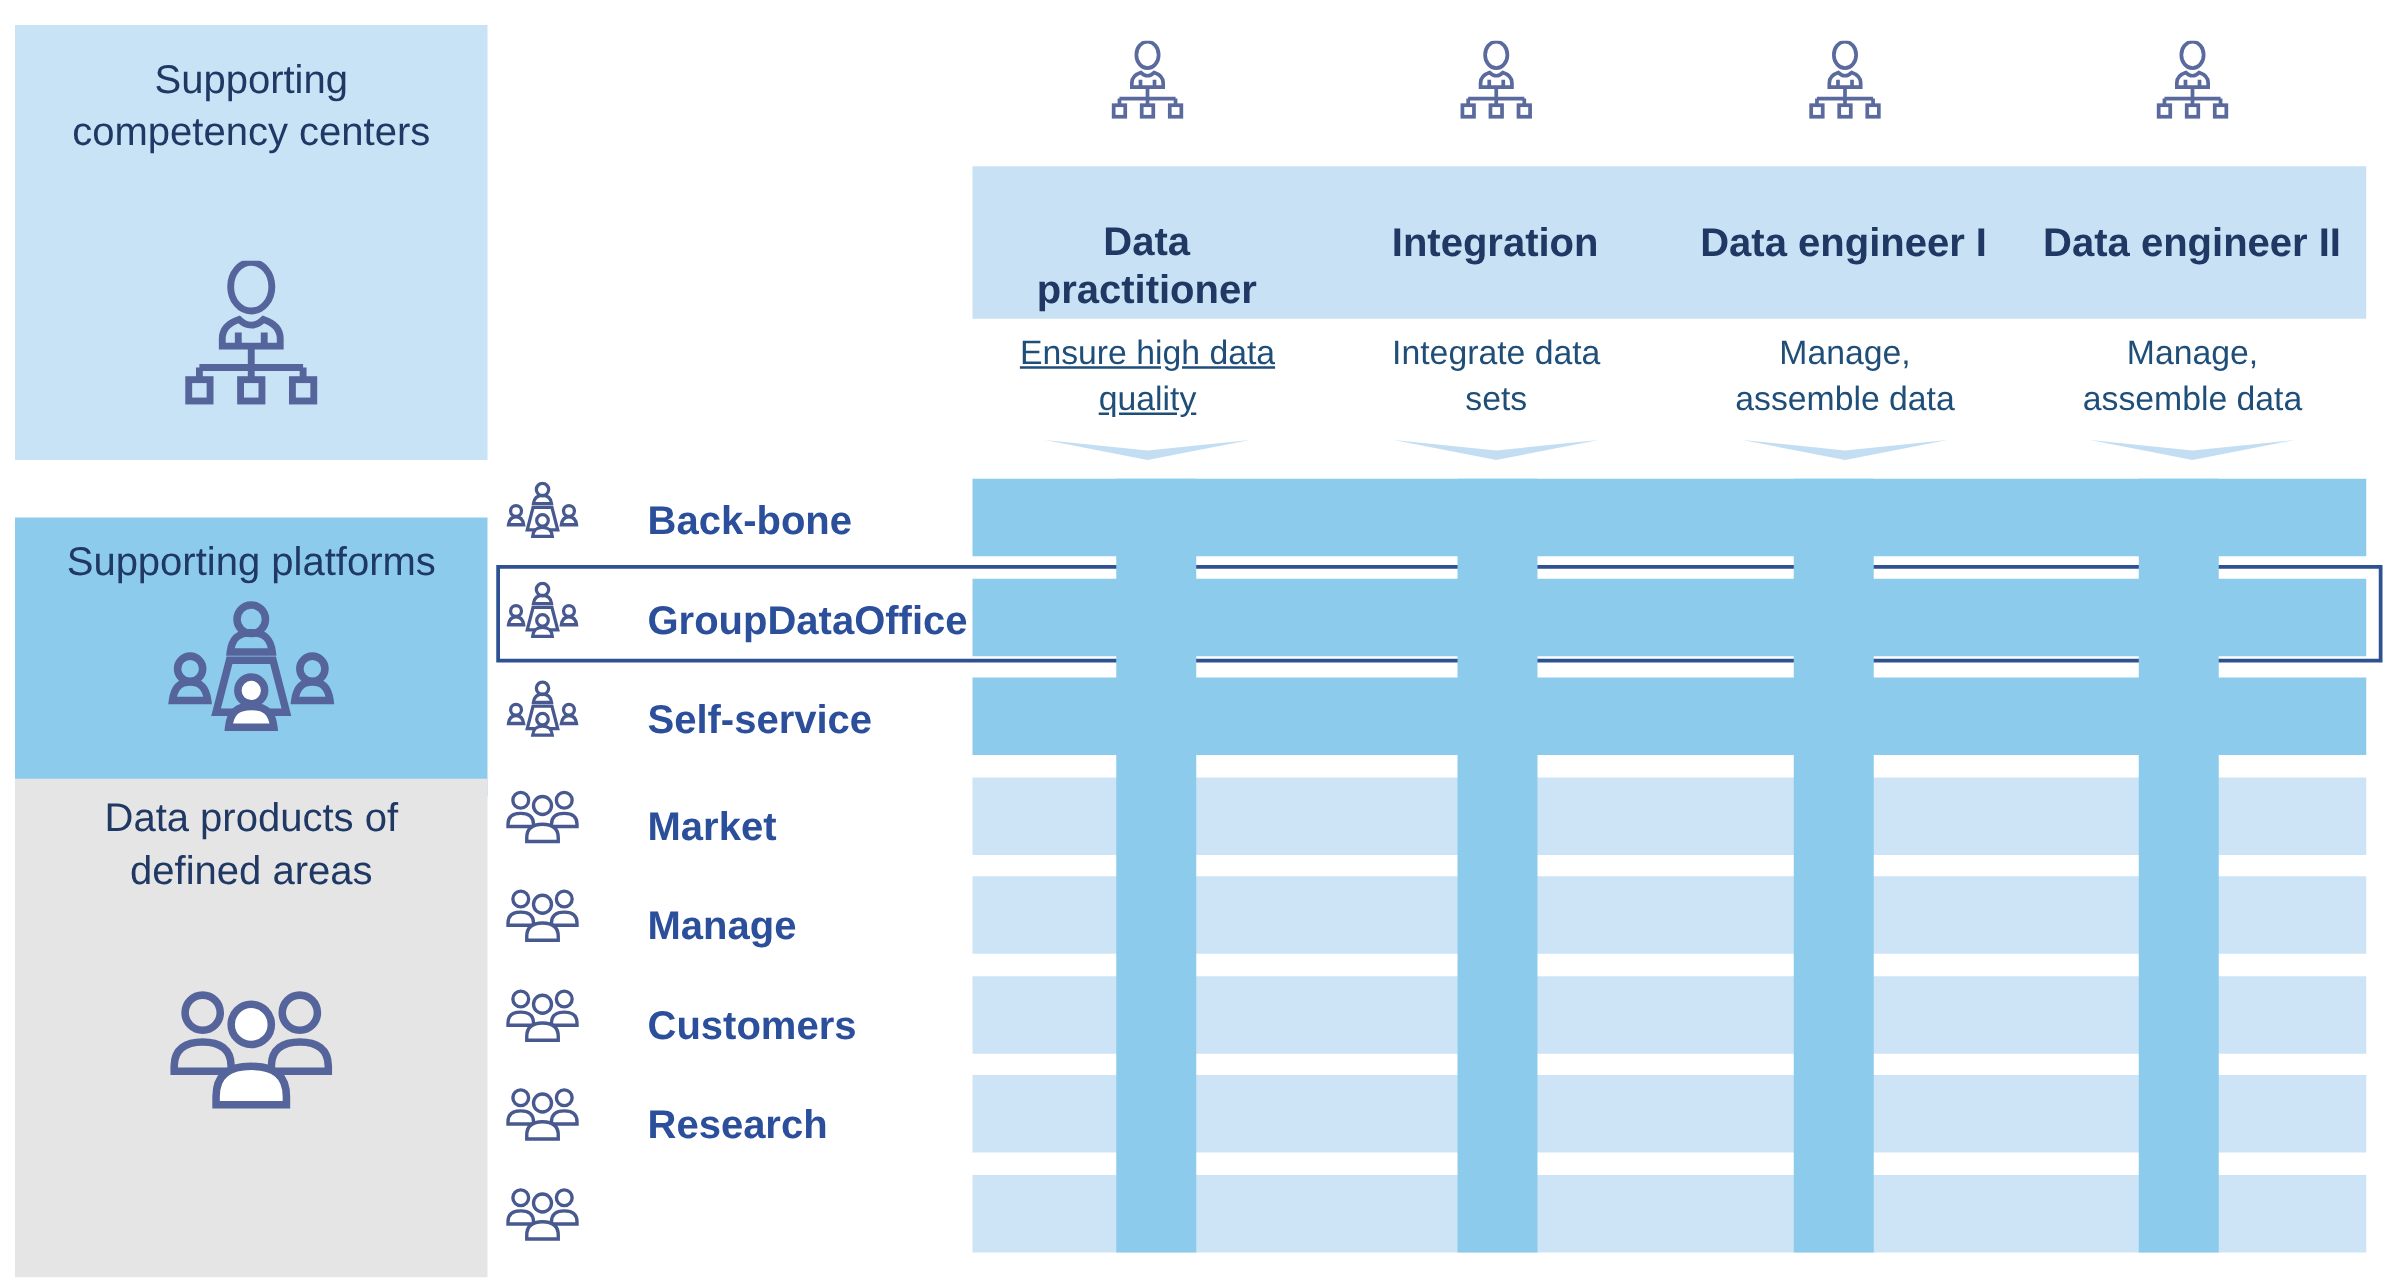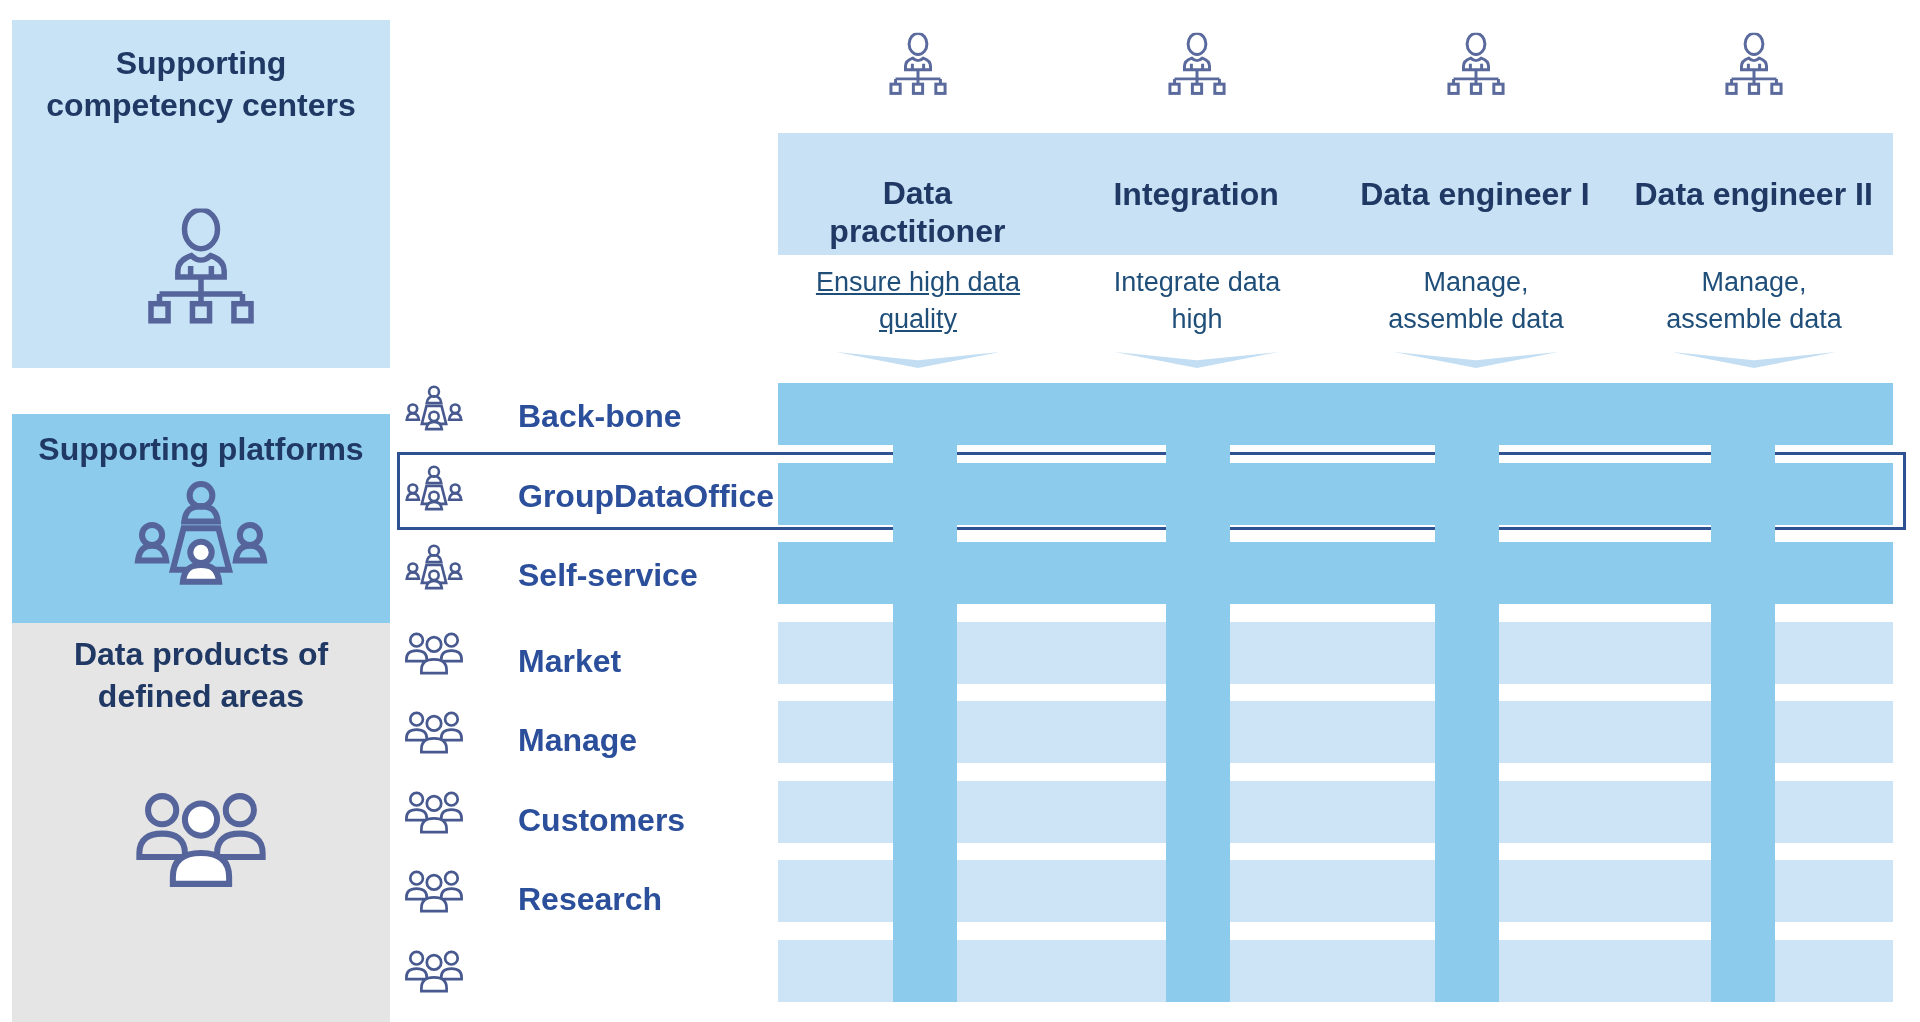--- a/index.html
+++ b/index.html
@@ -7,21 +7,21 @@
     position:relative;width:1920px;height:1022px;background:#ffffff;overflow:hidden;
     font-family:"Liberation Sans","DejaVu Sans",sans-serif;
   }
   
   .panel{position:absolute;left:12px;width:378px;}
   .panel-1{top:20px;height:348px;background:#C8E2F6;}
   .panel-2{top:381px;height:223px;background:#8DCBEC;margin-top:33px;}
   .panel-3{top:623px;height:468px;background:#e5e5e5;}
   .panel-title{
     position:absolute;left:0;right:0;text-align:center;
-    font-size:32px;font-weight:700;color:#1F3864;line-height:42px;
+    font-size:32px;font-weight:400;color:#1F3864;line-height:42px;
   }
   .panel-1 .panel-title{top:22px;}
   .panel-2 .panel-title{top:14px;}
   .panel-3 .panel-title{top:10px;}
   .p-icon{position:absolute;left:50%;transform:translateX(-50%);color:#55659B;}
   .panel-1 .p-icon{top:188px;width:122px;height:128px;}
   .panel-2 .p-icon{top:66px;width:134px;height:134px;}
   .panel-3 .p-icon{top:164px;width:134px;height:108px;}
 
   
@@ -178,21 +178,21 @@
       <span>Data engineer II</span>
     </div>
   </div>
 
   <div class="desc d-0">
     <span>Ensure high data</span><br>
     <span>quality</span>
   </div>
   <div class="desc d-1">
     <span>Integrate data</span><br>
-    <span>high</span>
+    <span>sets</span>
   </div>
   <div class="desc d-2">
     <span>Manage,</span><br>
     <span>assemble data</span>
   </div>
   <div class="desc d-3">
     <span>Manage,</span><br>
     <span>assemble data</span>
   </div>
 

